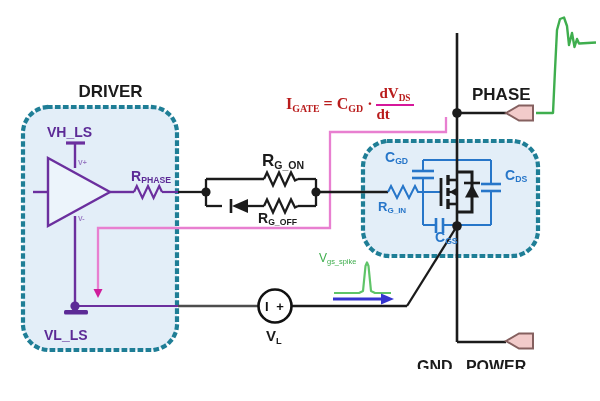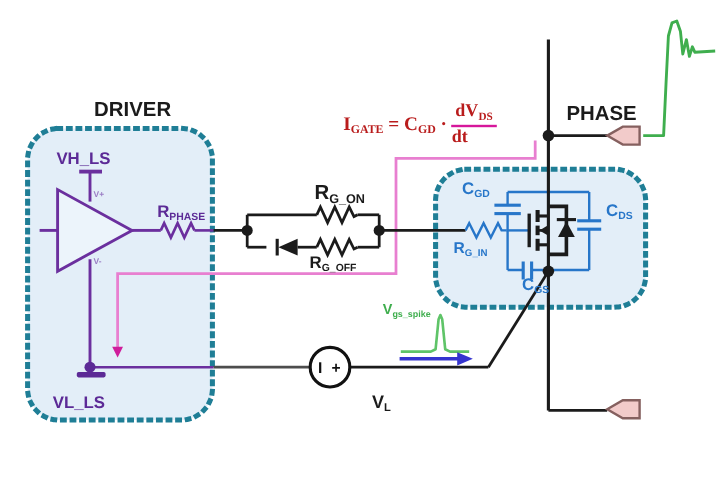--- a/index.html
+++ b/index.html
@@ -6,21 +6,21 @@
   #canvas{
     position:relative;width:600px;height:369px;background:#ffffff;
     font-family:"Liberation Sans",sans-serif;overflow:hidden;
   }
   #wires{position:absolute;left:0;top:0;}
   .lbl{position:absolute;white-space:nowrap;line-height:1;}
   .sb{font-size:.62em;vertical-align:-0.28em;letter-spacing:0;}
   .black-lbl{color:#1b1b1b;font-weight:bold;}
   .purple-lbl{color:#5c2a96;font-weight:bold;}
   .blue-lbl{color:#2776c9;font-weight:bold;}
-  .green-lbl{color:#3fae4e;font-weight:bold;}
+  .green-lbl{color:#3fae4e;font-weight:normal;}
   .tiny{font-size:7px;color:#9a7cc4;font-weight:bold;}
   
   .formula{
     position:absolute;left:286px;top:86px;display:flex;align-items:center;
     color:#b91c1c;font-family:"Liberation Serif",serif;font-weight:bold;
     font-size:16px;gap:4px;
   }
   .frac{display:inline-block;text-align:left;line-height:1.02;font-size:15px;}
   .frac .num{display:block;border-bottom:2px solid #d6179b;padding:0 3px 1px 3px;}
   .frac .den{display:block;padding-top:1px;}
@@ -197,38 +197,41 @@
     <span>·</span>
     <span class="frac">
       <span class="num"><span>dV</span><span class="sb">DS</span></span>
       <span class="den">dt</span>
     </span>
   </div>
 
   <div class="lbl black-lbl" style="left:472px;top:86px;font-size:17px;">
     <span>PHASE</span>
   </div>
+  <div class="lbl black-lbl" style="left:417px;top:359px;font-size:16px;">
+    <span>GND_ POWER</span>
+  </div>
 
   <div class="lbl blue-lbl" style="left:385px;top:150px;font-size:14px;">
     <span>C</span><span class="sb">GD</span>
   </div>
   <div class="lbl blue-lbl" style="left:505px;top:168px;font-size:14px;">
     <span>C</span><span class="sb">DS</span>
   </div>
   <div class="lbl blue-lbl" style="left:407px;top:230px;font-size:14px;margin-left:28px;">
     <span>C</span><span class="sb">GS</span>
   </div>
   <div class="lbl blue-lbl" style="left:378px;top:200px;font-size:13px;">
     <span>R</span><span class="sb">G_IN</span>
   </div>
 
   <div class="vsrc-txt">
     <span>I +</span>
   </div>
-  <div class="lbl black-lbl" style="left:266px;top:328px;font-size:15px;margin-left:44px;">
+  <div class="lbl black-lbl" style="left:266px;top:328px;font-size:15px;">
     <span>V</span><span class="sb">L</span>
   </div>
 
   <div class="lbl green-lbl" style="left:319px;top:252px;font-size:12px;">
     <span>V</span><span class="sb">gs_spike</span>
   </div>
 
 </div>
 
 </body></html>

